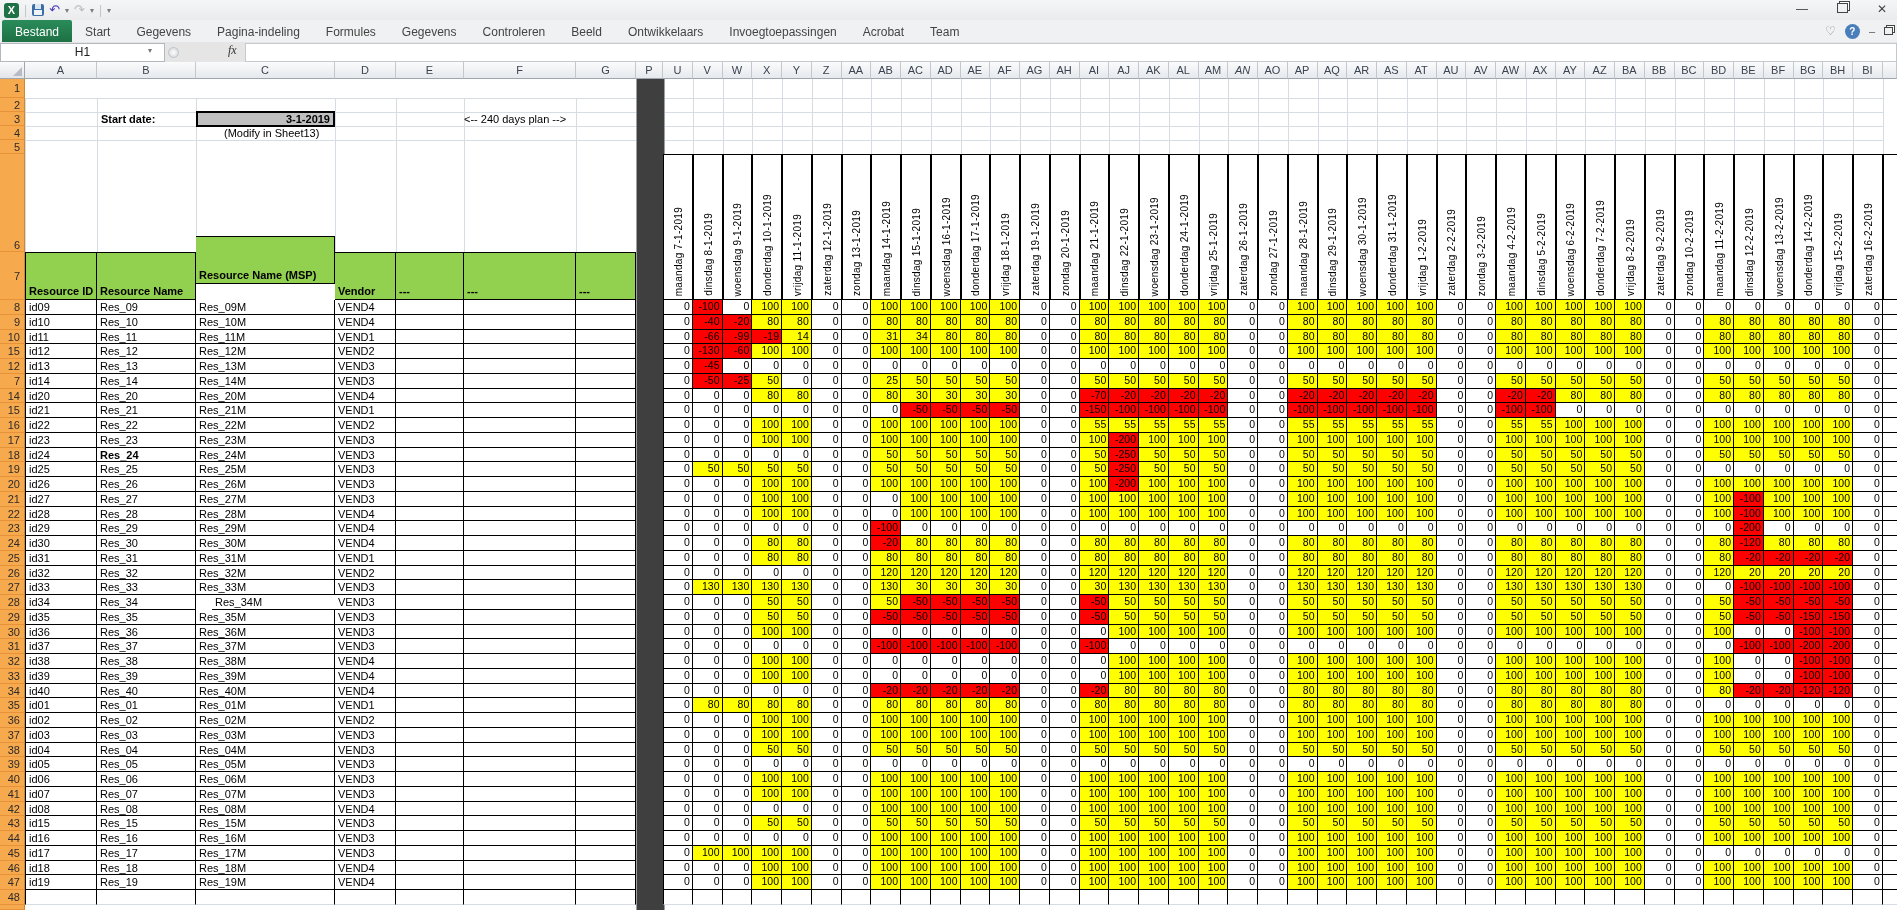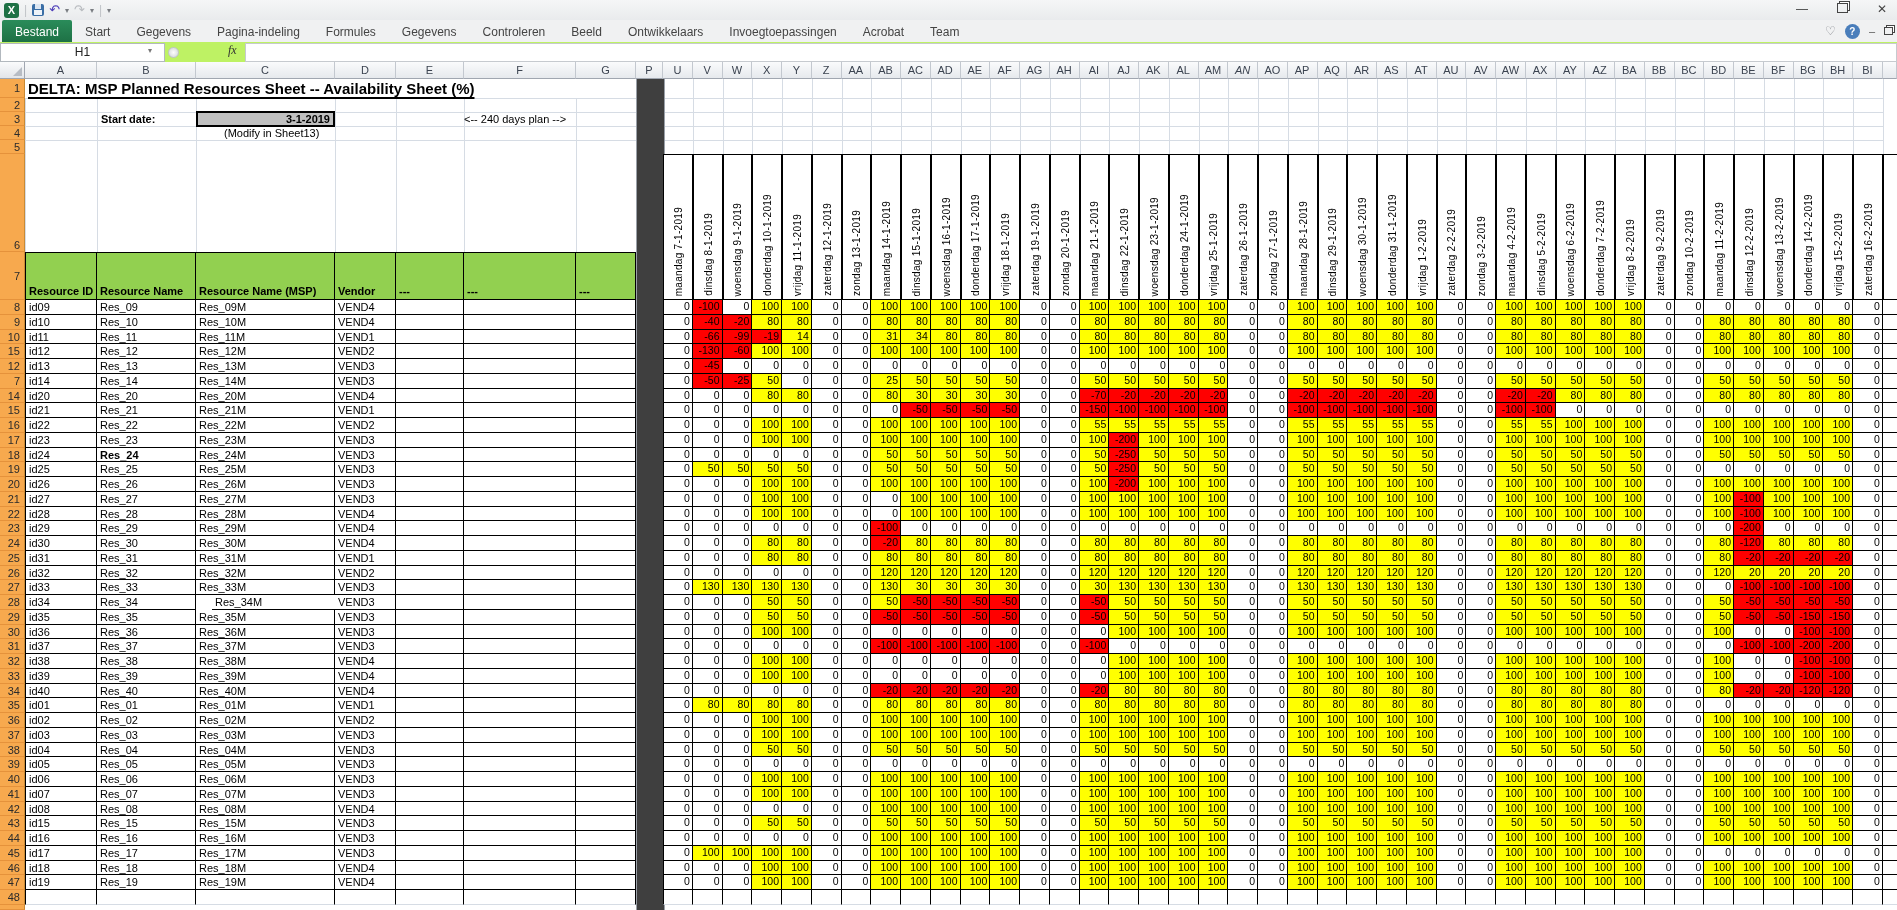--- a/index.html
+++ b/index.html
@@ -26,21 +26,21 @@
   #tabrow{position:absolute;left:0;top:20px;width:100%;height:22px;background:#f0f1f2;
           border-bottom:2px solid #a9adb3;display:flex;align-items:stretch;}
   .rtab{padding:3px 13px 0 13px;font-size:12px;color:#444;line-height:18px;}
   .rtab.active{background:linear-gradient(#2a8c5a,#1e7145);color:#fff;margin-left:2px;border-radius:2px 2px 0 0;}
   #tabrow-right{position:absolute;right:4px;top:22px;display:flex;gap:9px;align-items:center;height:18px;}
   .heart{color:#8a8d92;font-size:12px;}
   .helpbtn{width:15px;height:15px;border-radius:50%;background:#4a7ebb;color:#fff;font-size:10px;font-weight:bold;
            text-align:center;line-height:15px;}
   .wmin{color:#555;font-size:11px;}
   
-  #fbar{position:absolute;left:0;top:42px;width:100%;height:20px;background:#bef264;border-bottom:1px solid #b9bdc2;}
+  #fbar{position:absolute;left:0;top:42px;width:100%;height:20px;background:#e5e5e5;border-bottom:1px solid #b9bdc2;}
   #namebox{position:absolute;left:0;top:1px;width:163px;height:17px;background:#fff;border:1px solid #b2b8be;
            font-size:12px;color:#222;text-align:center;line-height:17px;}
   #namedrop{position:absolute;left:148px;top:4px;font-size:8px;color:#777;}
   #fxcircle{position:absolute;left:168px;top:5px;width:9px;height:9px;border-radius:50%;
             background:radial-gradient(#fdfdfd,#cfd3d7);border:1px solid #bfc4c9;}
   #fxlabel{position:absolute;left:228px;top:1px;font-size:12px;font-style:italic;
            font-family:"Liberation Serif",serif;color:#333;}
   #fedit{position:absolute;left:245px;top:1px;right:0;height:17px;background:#fff;border:1px solid #c6cacf;}
   
   #sheet{position:absolute;left:0;top:62px;width:1897px;height:848px;background:#fff;overflow:hidden;}
@@ -277,21 +277,20 @@
       <div class="gline" style="left:1763.75px;top:17px;width:1px;height:75px;"></div>
       <div class="gline" style="left:1793.5px;top:17px;width:1px;height:75px;"></div>
       <div class="gline" style="left:1823.25px;top:17px;width:1px;height:75px;"></div>
       <div class="gline" style="left:1853px;top:17px;width:1px;height:75px;"></div>
       <div class="gline" style="left:1882.75px;top:17px;width:1px;height:75px;"></div>
       <div class="gline" style="left:663px;top:36px;width:1219.75px;height:1px;"></div>
       <div class="gline" style="left:663px;top:50px;width:1219.75px;height:1px;"></div>
       <div class="gline" style="left:663px;top:64px;width:1219.75px;height:1px;"></div>
       <div class="gline" style="left:663px;top:78px;width:1219.75px;height:1px;"></div>
       <div class="pstrip" style="left:636px;top:17px;width:27px;height:831px;"></div>
-      <div id="title-r1" style="top:17px;">DELTA: MSP Planned Resources Sheet -- Availability Sheet (%)</div>
       <div class="plain" style="left:101px;top:50px;font-weight:bold;line-height:14px;">Start date:</div>
       <div id="startdate-cell" style="left:196px;top:49px;width:139px;height:16px;">3-1-2019</div>
       <div class="plain" style="left:224px;top:64px;line-height:14px;">(Modify in Sheet13)</div>
       <div class="plain" style="left:464px;top:50px;line-height:14px;">&lt;-- 240 days plan --&gt;</div>
       <div class="cell datecell" style="left:663px;top:92px;width:29.75px;height:146px;">
         <span class="vtext">maandag 7-1-2019</span>
       </div>
       <div class="cell datecell" style="left:692.75px;top:92px;width:29.75px;height:146px;">
         <span class="vtext">dinsdag 8-1-2019</span>
       </div>
@@ -408,21 +407,21 @@
       </div>
       <div class="cell datecell" style="left:1823.25px;top:92px;width:29.75px;height:146px;">
         <span class="vtext">vrijdag 15-2-2019</span>
       </div>
       <div class="cell datecell" style="left:1853px;top:92px;width:29.75px;height:146px;">
         <span class="vtext">zaterdag 16-2-2019</span>
       </div>
       <div class="cell datecell" style="left:1882.75px;top:92px;width:14.25px;height:146px;border-right:none;"></div>
       <div class="cell greencell" style="left:25px;top:190px;width:72px;height:48px;border-left:1px solid #000;">Resource ID</div>
       <div class="cell greencell" style="left:97px;top:190px;width:99px;height:48px;">Resource Name</div>
-      <div class="cell greencell" style="left:196px;top:190px;width:139px;height:48px;">Resource Name (MSP)</div>
+      <div class="cell greencell" style="left:196px;top:174px;width:139px;height:48px;">Resource Name (MSP)</div>
       <div class="cell greencell" style="left:335px;top:190px;width:61px;height:48px;">Vendor</div>
       <div class="cell greencell" style="left:396px;top:190px;width:68px;height:48px;">---</div>
       <div class="cell greencell" style="left:464px;top:190px;width:112px;height:48px;">---</div>
       <div class="cell greencell" style="left:576px;top:190px;width:60px;height:48px;">---</div>
       <div class="cell lc" style="left:25px;top:238px;width:72px;height:14.75px;border-left:1px solid #000;">id09</div>
       <div class="cell lc" style="left:97px;top:238px;width:99px;height:14.75px;">Res_09</div>
       <div class="cell lc" style="left:196px;top:238px;width:139px;height:14.75px;">Res_09M</div>
       <div class="cell lc" style="left:335px;top:238px;width:61px;height:14.75px;">VEND4</div>
       <div class="cell lc" style="left:396px;top:238px;width:68px;height:14.75px;"></div>
       <div class="cell lc" style="left:464px;top:238px;width:112px;height:14.75px;"></div>

